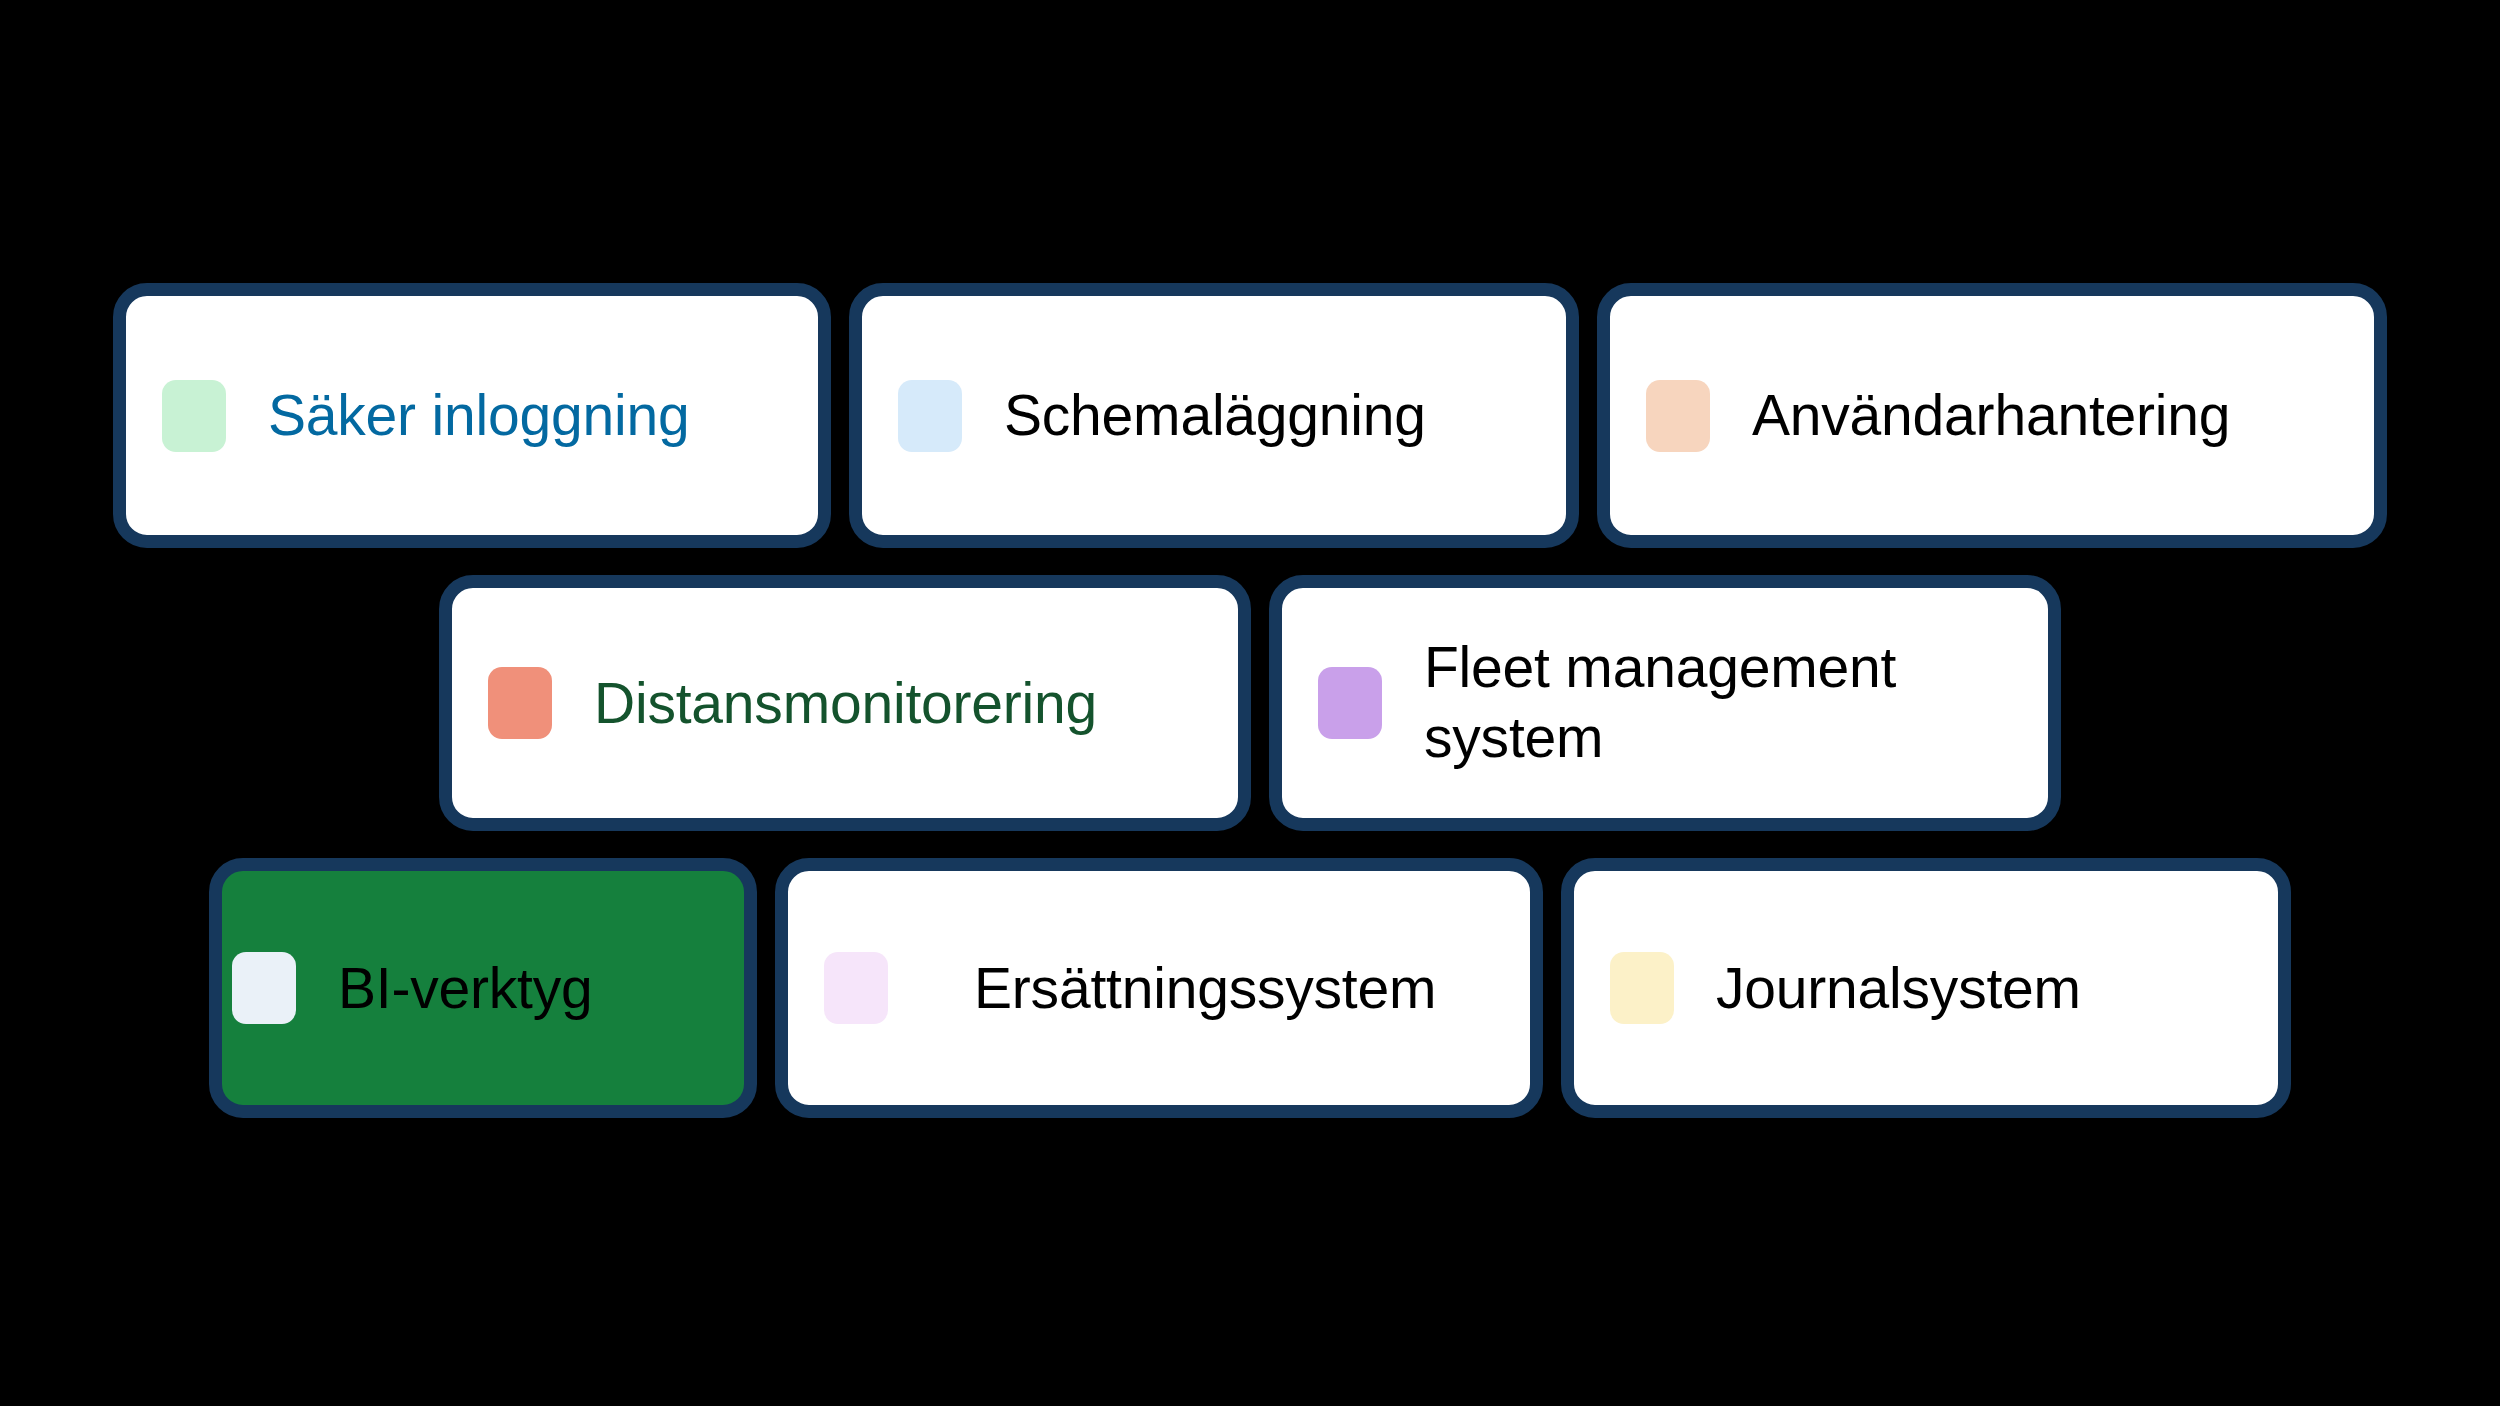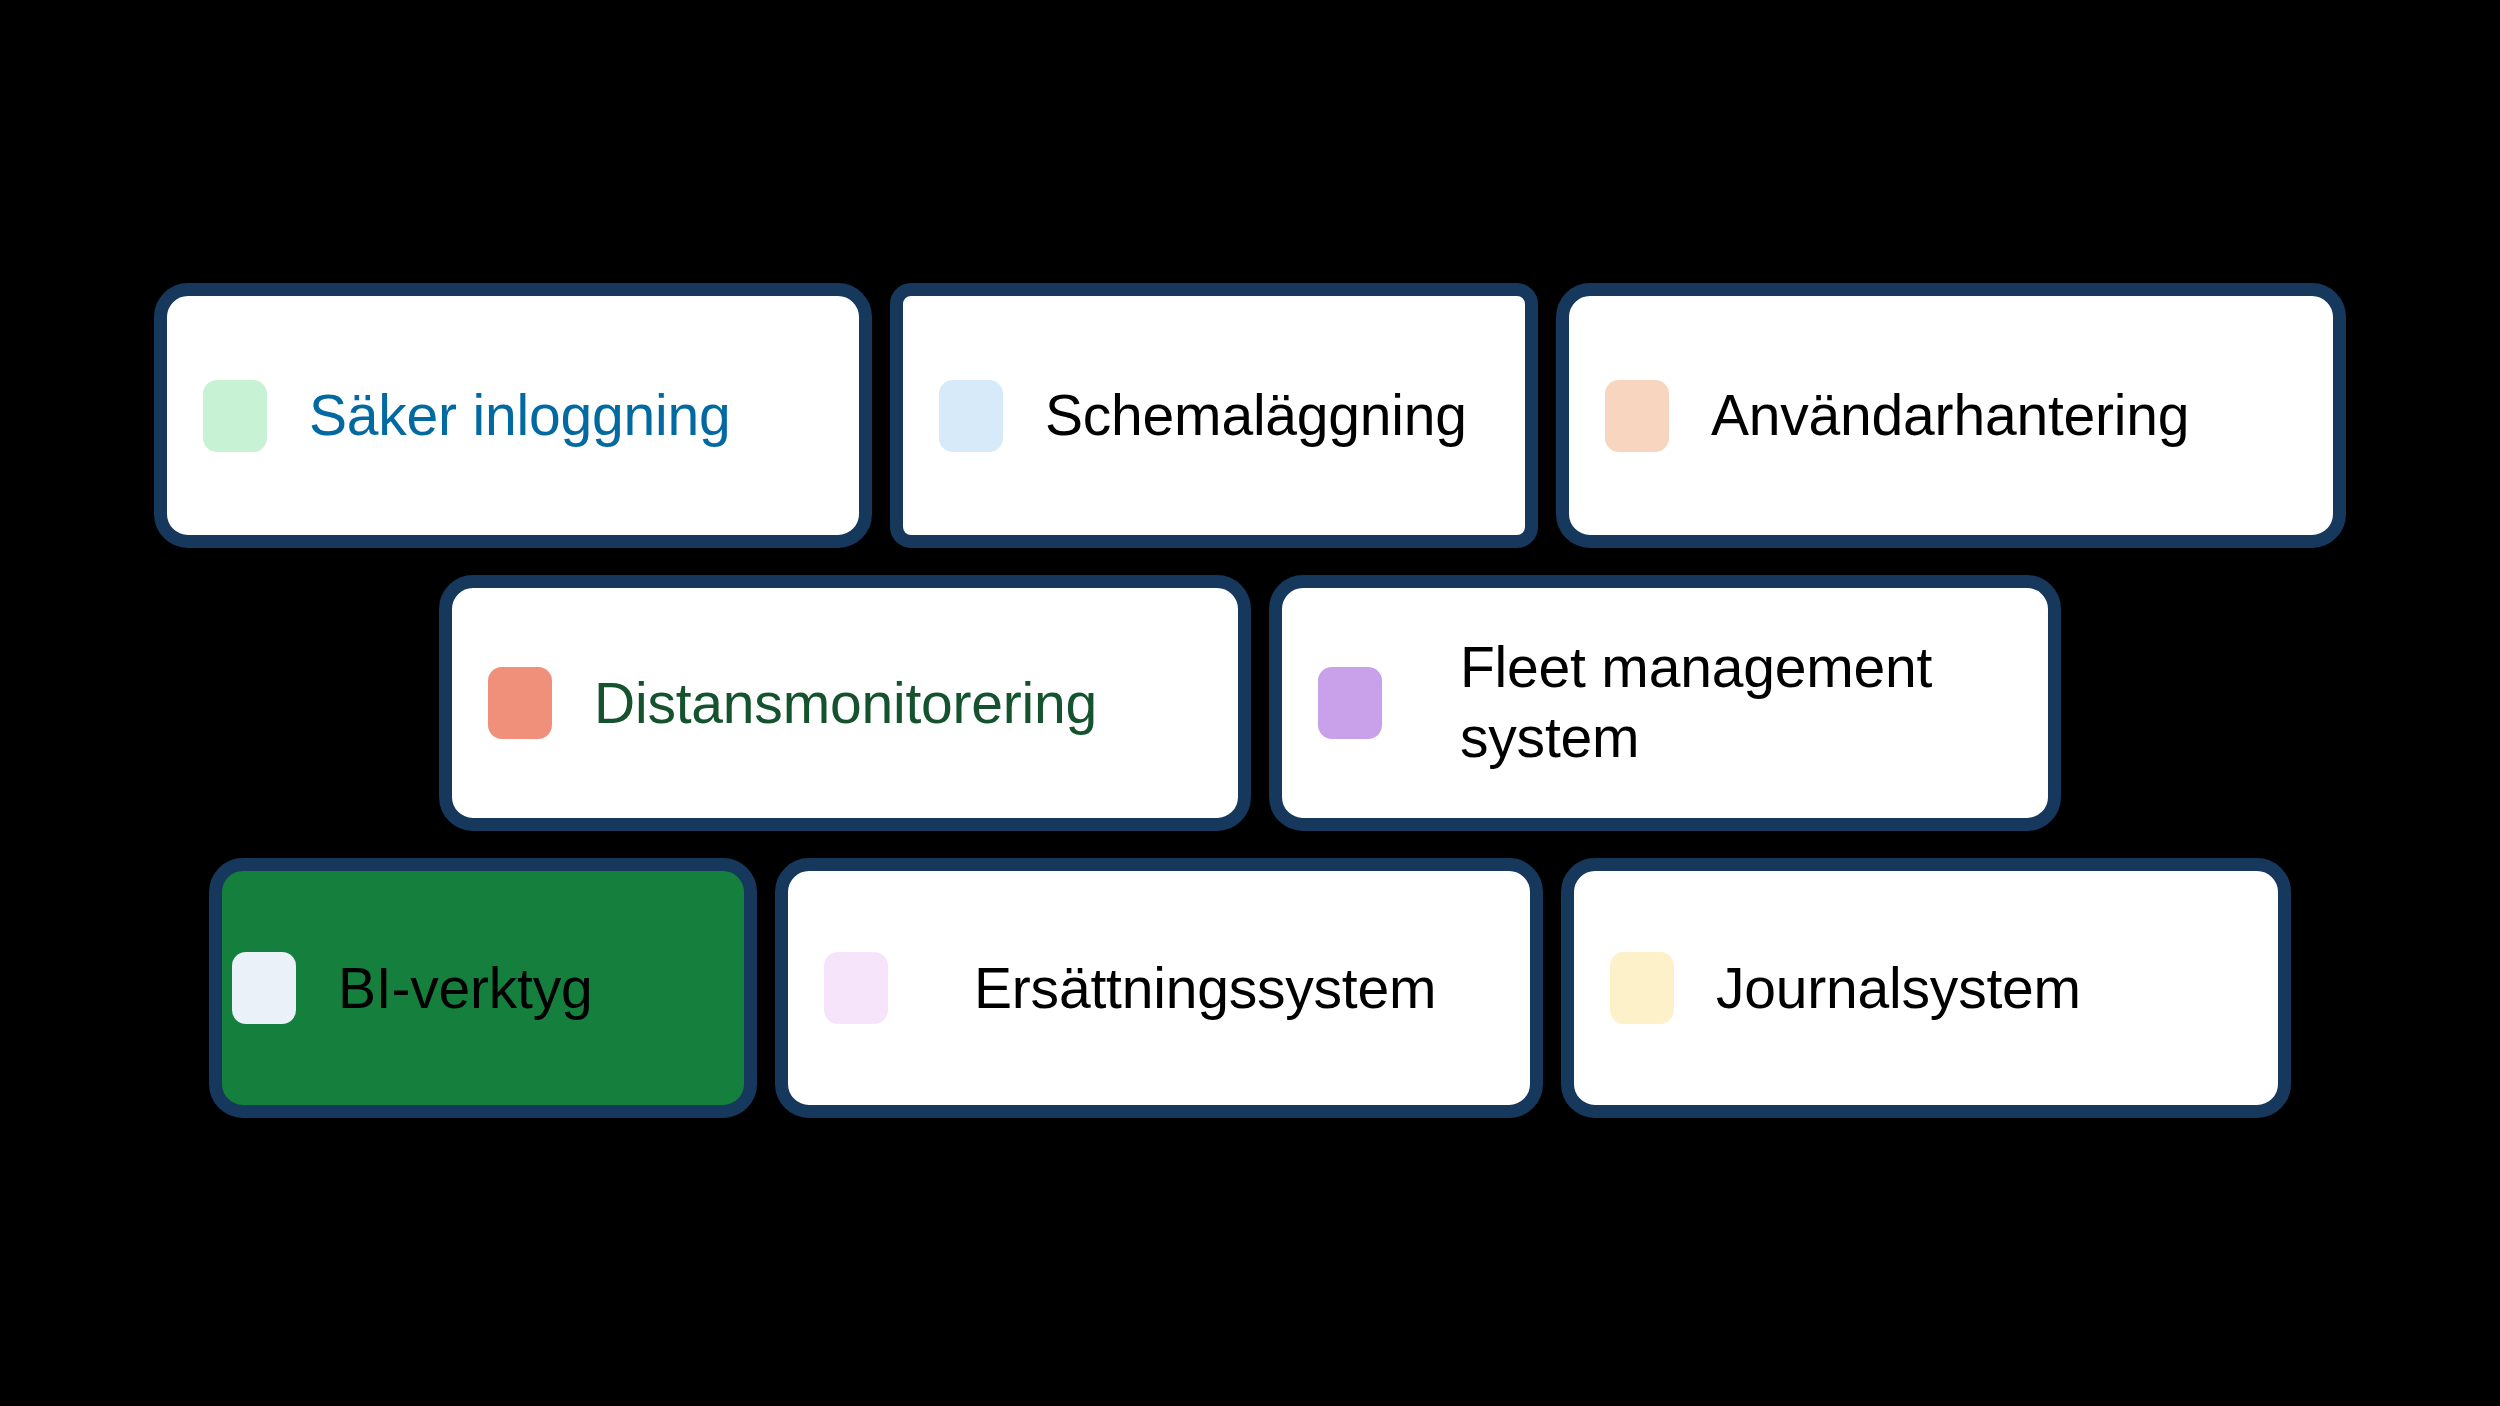--- a/index.html
+++ b/index.html
@@ -62,24 +62,24 @@
     font-size: 57px;
     line-height: 1.28;
     color: #000000;
     letter-spacing: -0.2px;
     white-space: pre-line;
     font-weight: 400;
   }
 
   
   .w-sakerinloggning      { width: 718px; }
-  .w-schemalaggning       { width: 648px; border-radius: 21px; }
+  .w-schemalaggning       { width: 730px; }
   .w-anvandarhantering    { width: 790px; }
   .w-distansmonitorering  { width: 812px; }
-  .w-fleetmanagement      { width: 792px; gap: 36px; }
+  .w-fleetmanagement      { width: 792px; }
   .w-biverktyg            { width: 548px; }
   .w-ersattningssystem    { width: 768px; }
   .w-journalsystem        { width: 730px; }
 
   .two-line .card-label { line-height: 1.22; }
 </style>
 </head>
 <body style="background: rgb(0, 0, 0);">
 
 <div id="canvas" style="background: rgb(0, 0, 0);">

